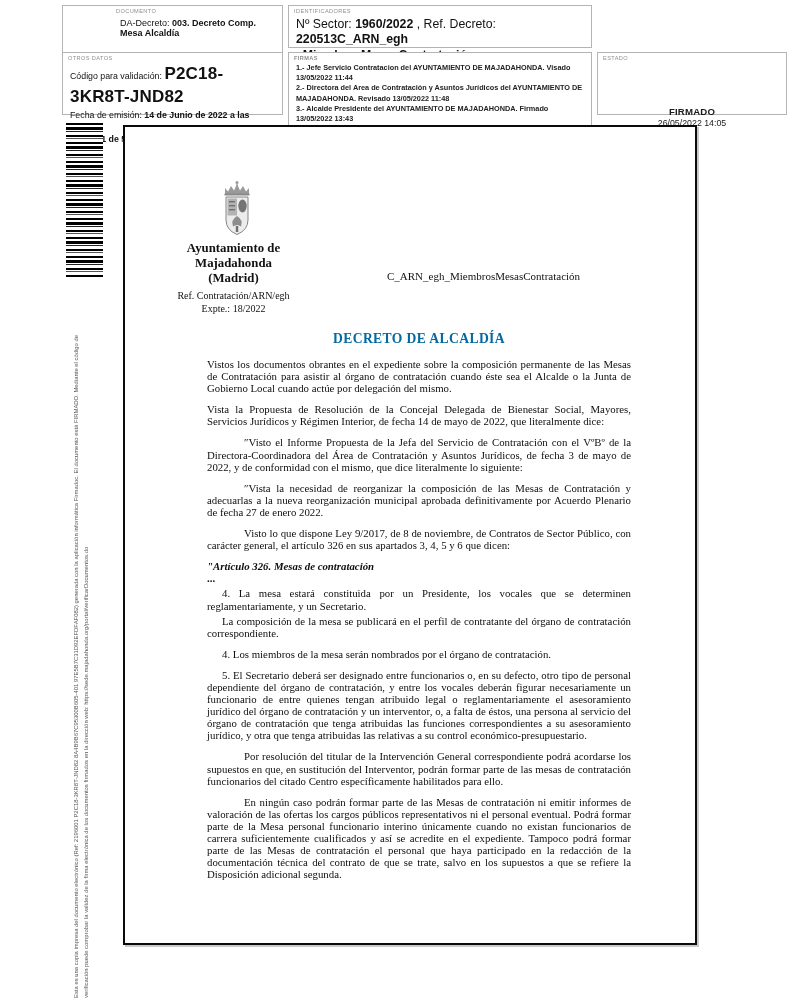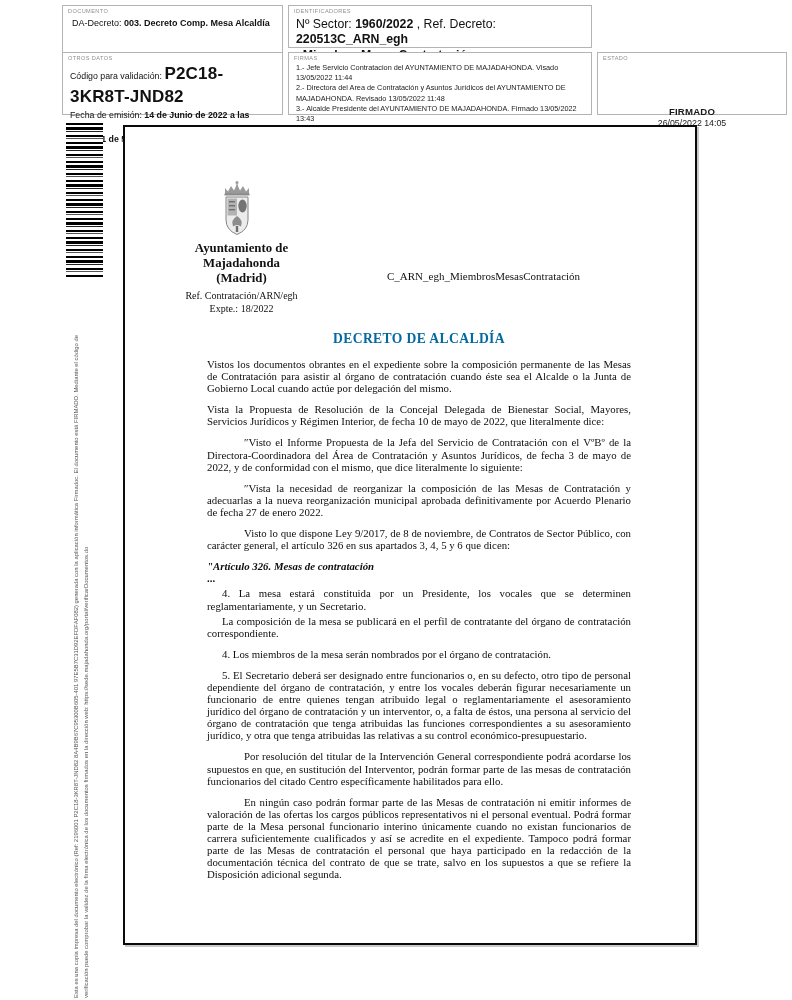--- a/index.html
+++ b/index.html
@@ -2,24 +2,24 @@
 <html><head>
 <meta charset="utf-8">
 <style>
   html,body{margin:0;padding:0;background:#fff;}
   #page{position:relative;width:792px;height:1000px;background:#fff;overflow:hidden;
         font-family:"Liberation Sans",sans-serif;color:#1a1a1a;}
 
   
   .hdr-box{position:absolute;border:1px solid #b4b4b4;background:#fff;box-sizing:border-box;}
   .hdr-label{font-size:5.6px;color:#8f8f8f;letter-spacing:.4px;padding:2px 0 1px 5px;text-transform:uppercase;}
-  .box-documento{left:62px;top:5px;width:221px;height:49px;}
+  .box-documento{left:62px;top:5px;width:221px;height:49px;padding-left:48px;}
   .box-otros{left:62px;top:52px;width:221px;height:63px;}
   .box-ident{left:288px;top:5px;width:304px;height:43px;}
-  .box-firmas{left:288px;top:52px;width:304px;height:63px;}
+  .box-firmas{left:288px;top:52px;width:304px;height:74px;font-weight:bold;}
   .box-estado{left:597px;top:52px;width:190px;height:63px;}
 
   .doc-line{font-size:9px;padding:3px 4px 0 9px;color:#111;}
   .otros-line{font-size:8.8px;padding:0 4px 0 7px;line-height:1.38;color:#111;}
   .otros-line .big{font-size:17px;font-weight:bold;letter-spacing:.2px;}
   .b{font-weight:bold;}
   .ident-line{font-size:12.3px;line-height:1.25;padding:2px 6px 0 7px;color:#111;}
   .firma-line{font-size:7.3px;line-height:1.4;padding:0 6px 0 7px;color:#222;}
   .firmas-list{padding-top:1px;}
   .estado-body{text-align:center;padding-top:4px;}
@@ -33,21 +33,21 @@
       #fff 9px 12px,#000 12px 14px,#fff 14px 15px,#555 15px 16px,#fff 16px 19px);}
   .vtext{position:absolute;left:72px;top:998px;width:712px;
          transform:rotate(-90deg);transform-origin:0 0;
          font-size:5.9px;line-height:9.5px;color:#555;white-space:nowrap;overflow:hidden;}
 
   
   .main-frame{position:absolute;left:123px;top:125px;width:574px;height:820px;
               border:2.5px solid #0a0a0a;background:#fff;box-sizing:border-box;
               box-shadow:2px 2px 0 #c9c9c9;}
   .arms{position:absolute;left:92px;top:53px;}
-  .org-block{position:absolute;left:24px;top:114px;width:185px;text-align:center;
+  .org-block{position:absolute;left:16px;top:114px;width:185px;text-align:center;
              font-family:"Liberation Serif",serif;color:#111;}
   .org-name{font-size:12.8px;font-weight:bold;line-height:1.18;}
   .org-ref{font-size:10px;margin-top:3px;line-height:1.3;}
   .doc-code{position:absolute;left:262px;top:143px;width:300px;
             font-family:"Liberation Serif",serif;font-size:11px;color:#111;}
   .doc-title{position:absolute;left:82px;top:204px;width:424px;text-align:center;
              font-family:"Liberation Serif",serif;font-size:13.6px;font-weight:bold;
              letter-spacing:.4px;color:#0369a1;}
   .doc-body{position:absolute;left:82px;top:231px;width:424px;
             font-family:"Liberation Serif",serif;font-size:10.8px;line-height:12.1px;
@@ -149,21 +149,21 @@
         <div>Expte.: 18/2022</div>
       </div>
     </div>
 
     <div class="doc-code">C_ARN_egh_MiembrosMesasContratación</div>
 
     <div class="doc-title">DECRETO DE ALCALDÍA</div>
 
     <div class="doc-body">
       <p>Vistos los documentos obrantes en el expediente sobre la composición permanente de las Mesas de Contratación para asistir al órgano de contratación cuando éste sea el Alcalde o la Junta de Gobierno Local cuando actúe por delegación del mismo.</p>
-      <p>Vista la Propuesta de Resolución de la Concejal Delegada de Bienestar Social, Mayores, Servicios Jurídicos y Régimen Interior, de fecha 10 de mayo de 2022, que literalmente dice:</p>
+      <p>Vista la Propuesta de Resolución de la Concejal Delegada de Bienestar Social, Mayores, Servicios Jurídicos y Régimen Interior, de fecha 14 de mayo de 2022, que literalmente dice:</p>
       <p class="ind-m">″Visto el Informe Propuesta de la Jefa del Servicio de Contratación con el VºBº de la Directora-Coordinadora del Área de Contratación y Asuntos Jurídicos, de fecha 3 de mayo de 2022, y de conformidad con el mismo, que dice literalmente lo siguiente:</p>
       <p class="ind-m">″Vista la necesidad de reorganizar la composición de las Mesas de Contratación y adecuarlas a la nueva reorganización municipal aprobada definitivamente por Acuerdo Plenario de fecha 27 de enero 2022.</p>
       <p class="ind-m">Visto lo que dispone Ley 9/2017, de 8 de noviembre, de Contratos de Sector Público, con carácter general, el artículo 326 en sus apartados 3, 4, 5 y 6 que dicen:</p>
       <p class="article-head">"Artículo 326. Mesas de contratación</p>
       <p class="dots">...</p>
       <p class="ind-s tight">4. La mesa estará constituida por un Presidente, los vocales que se determinen reglamentariamente, y un Secretario.</p>
       <p class="ind-s">La composición de la mesa se publicará en el perfil de contratante del órgano de contratación correspondiente.</p>
       <p class="ind-s">4. Los miembros de la mesa serán nombrados por el órgano de contratación.</p>
       <p class="ind-s">5. El Secretario deberá ser designado entre funcionarios o, en su defecto, otro tipo de personal dependiente del órgano de contratación, y entre los vocales deberán figurar necesariamente un funcionario de entre quienes tengan atribuido legal o reglamentariamente el asesoramiento jurídico del órgano de contratación y un interventor, o, a falta de éstos, una persona al servicio del órgano de contratación que tenga atribuidas las funciones correspondientes a su asesoramiento jurídico, y otra que tenga atribuidas las relativas a su control económico-presupuestario.</p>
       <p class="ind-m">Por resolución del titular de la Intervención General correspondiente podrá acordarse los supuestos en que, en sustitución del Interventor, podrán formar parte de las mesas de contratación funcionarios del citado Centro específicamente habilitados para ello.</p>

